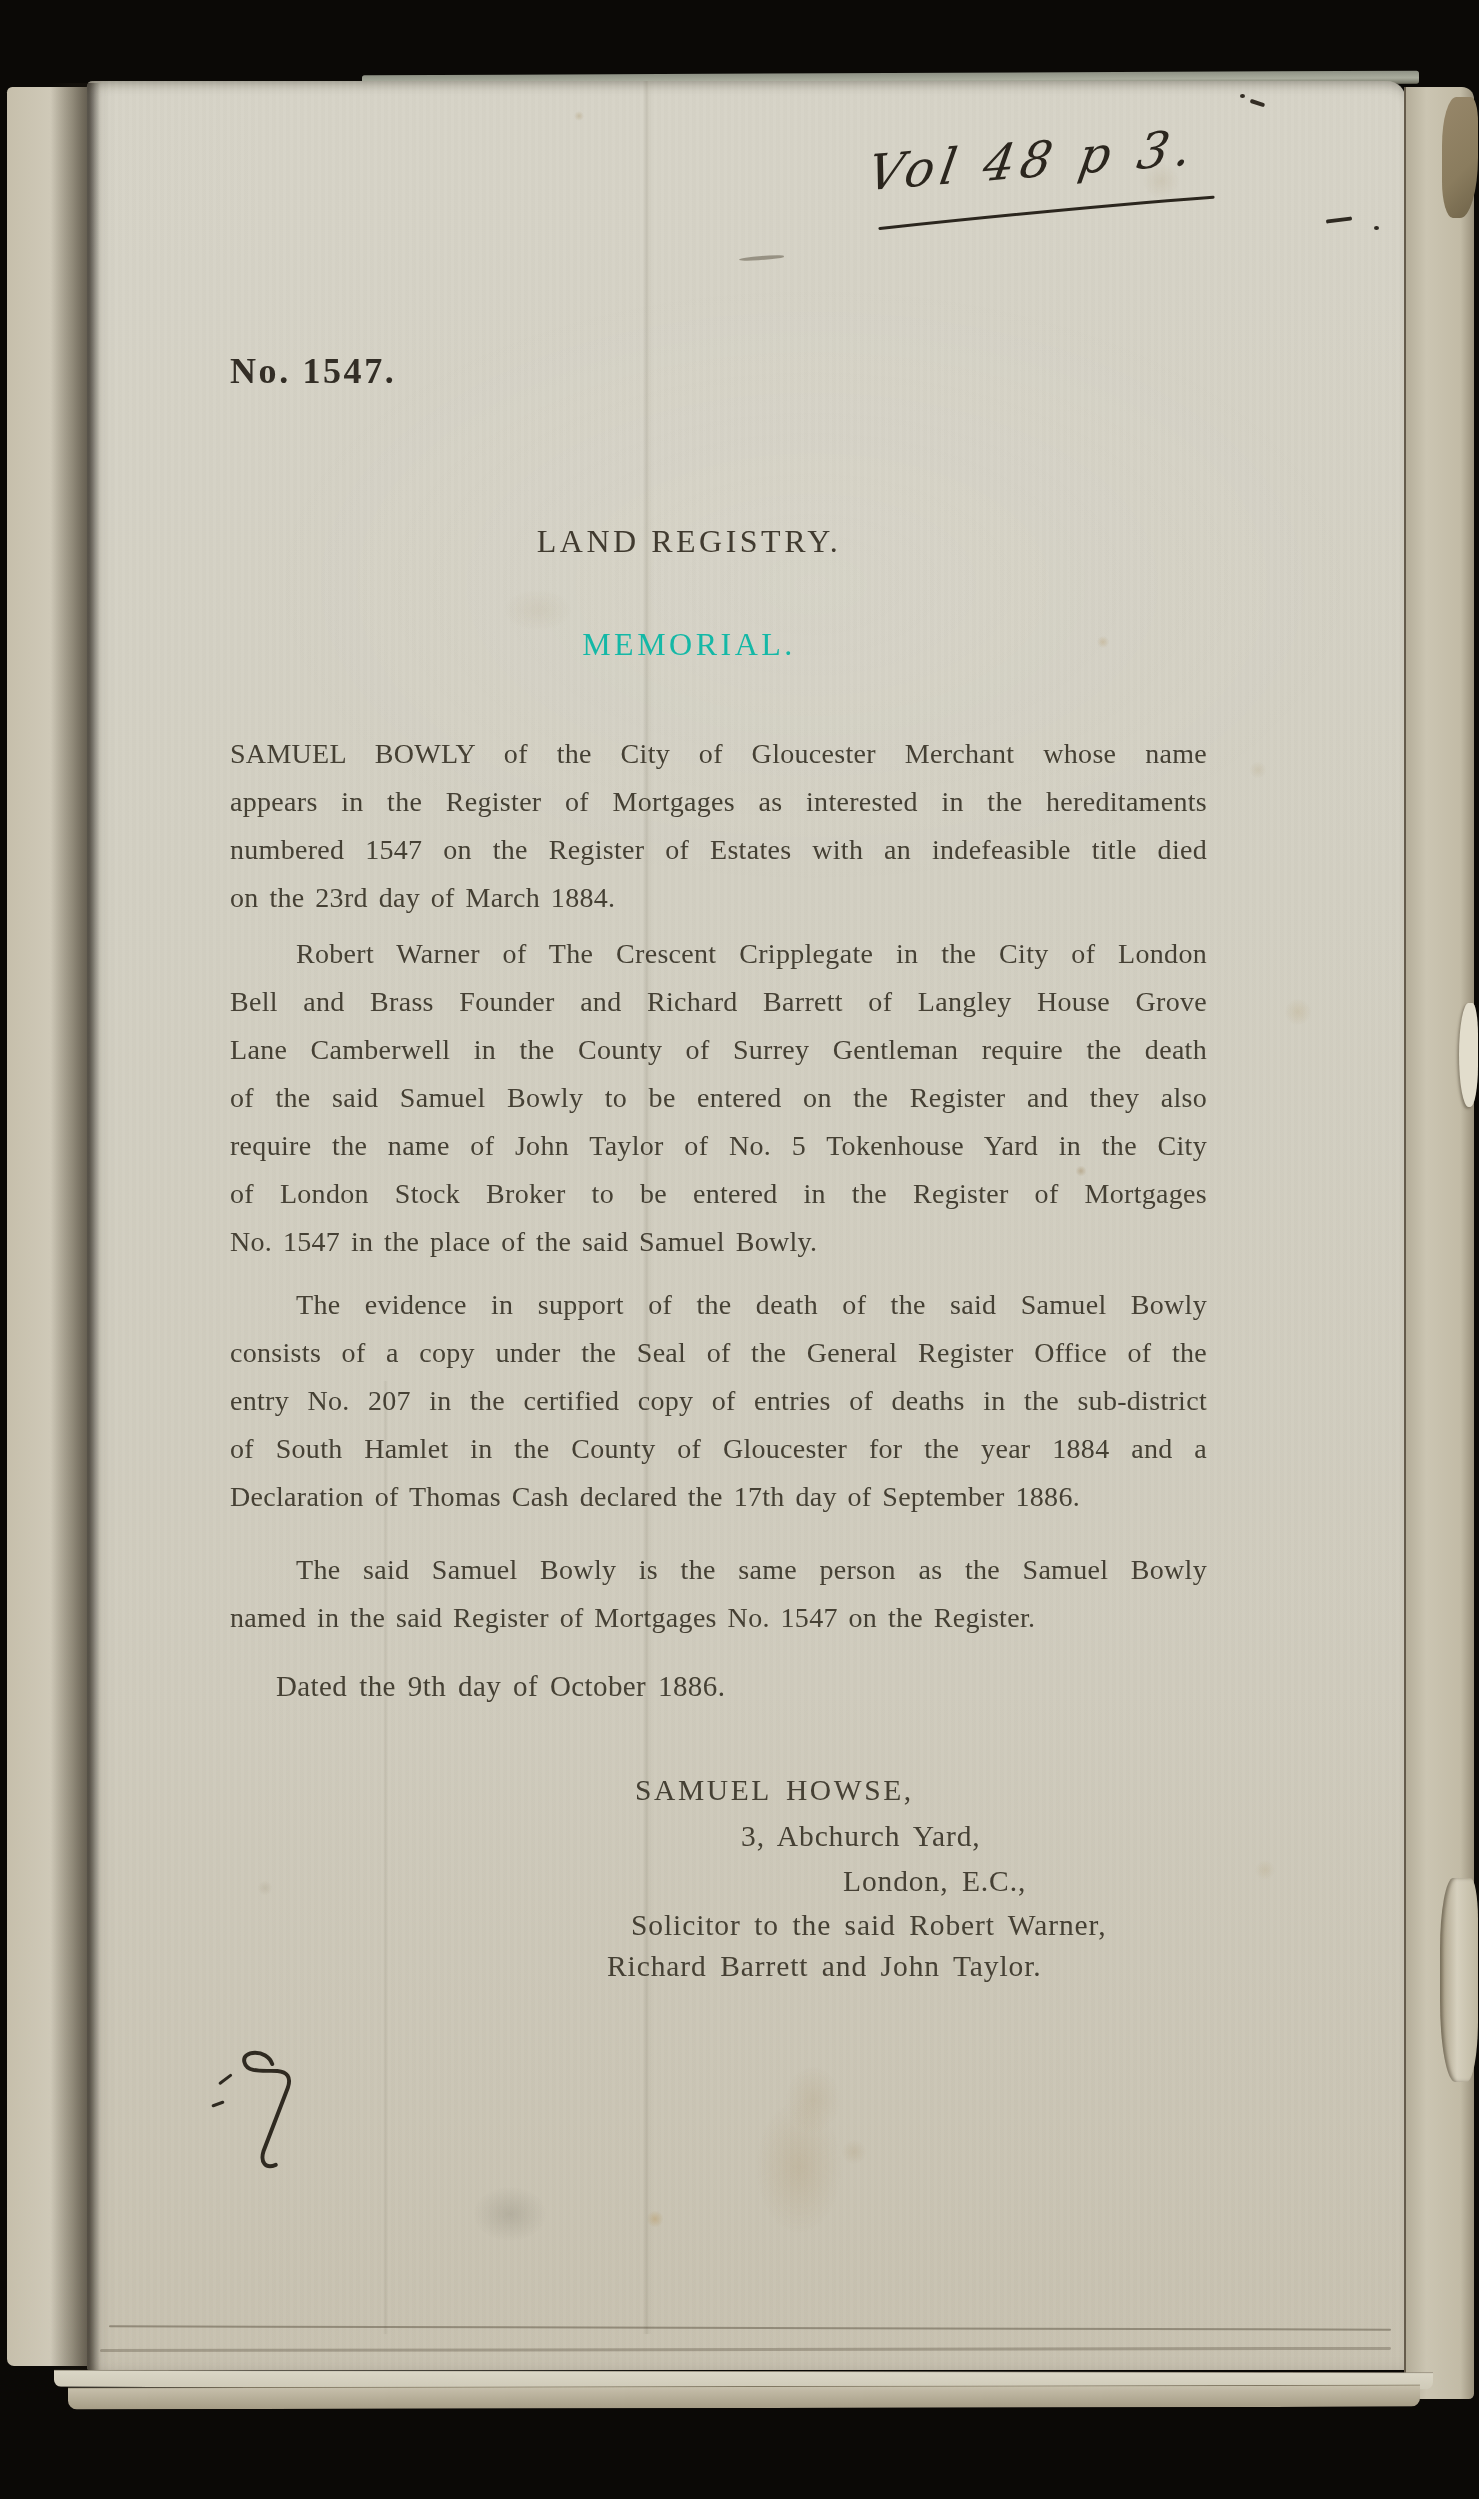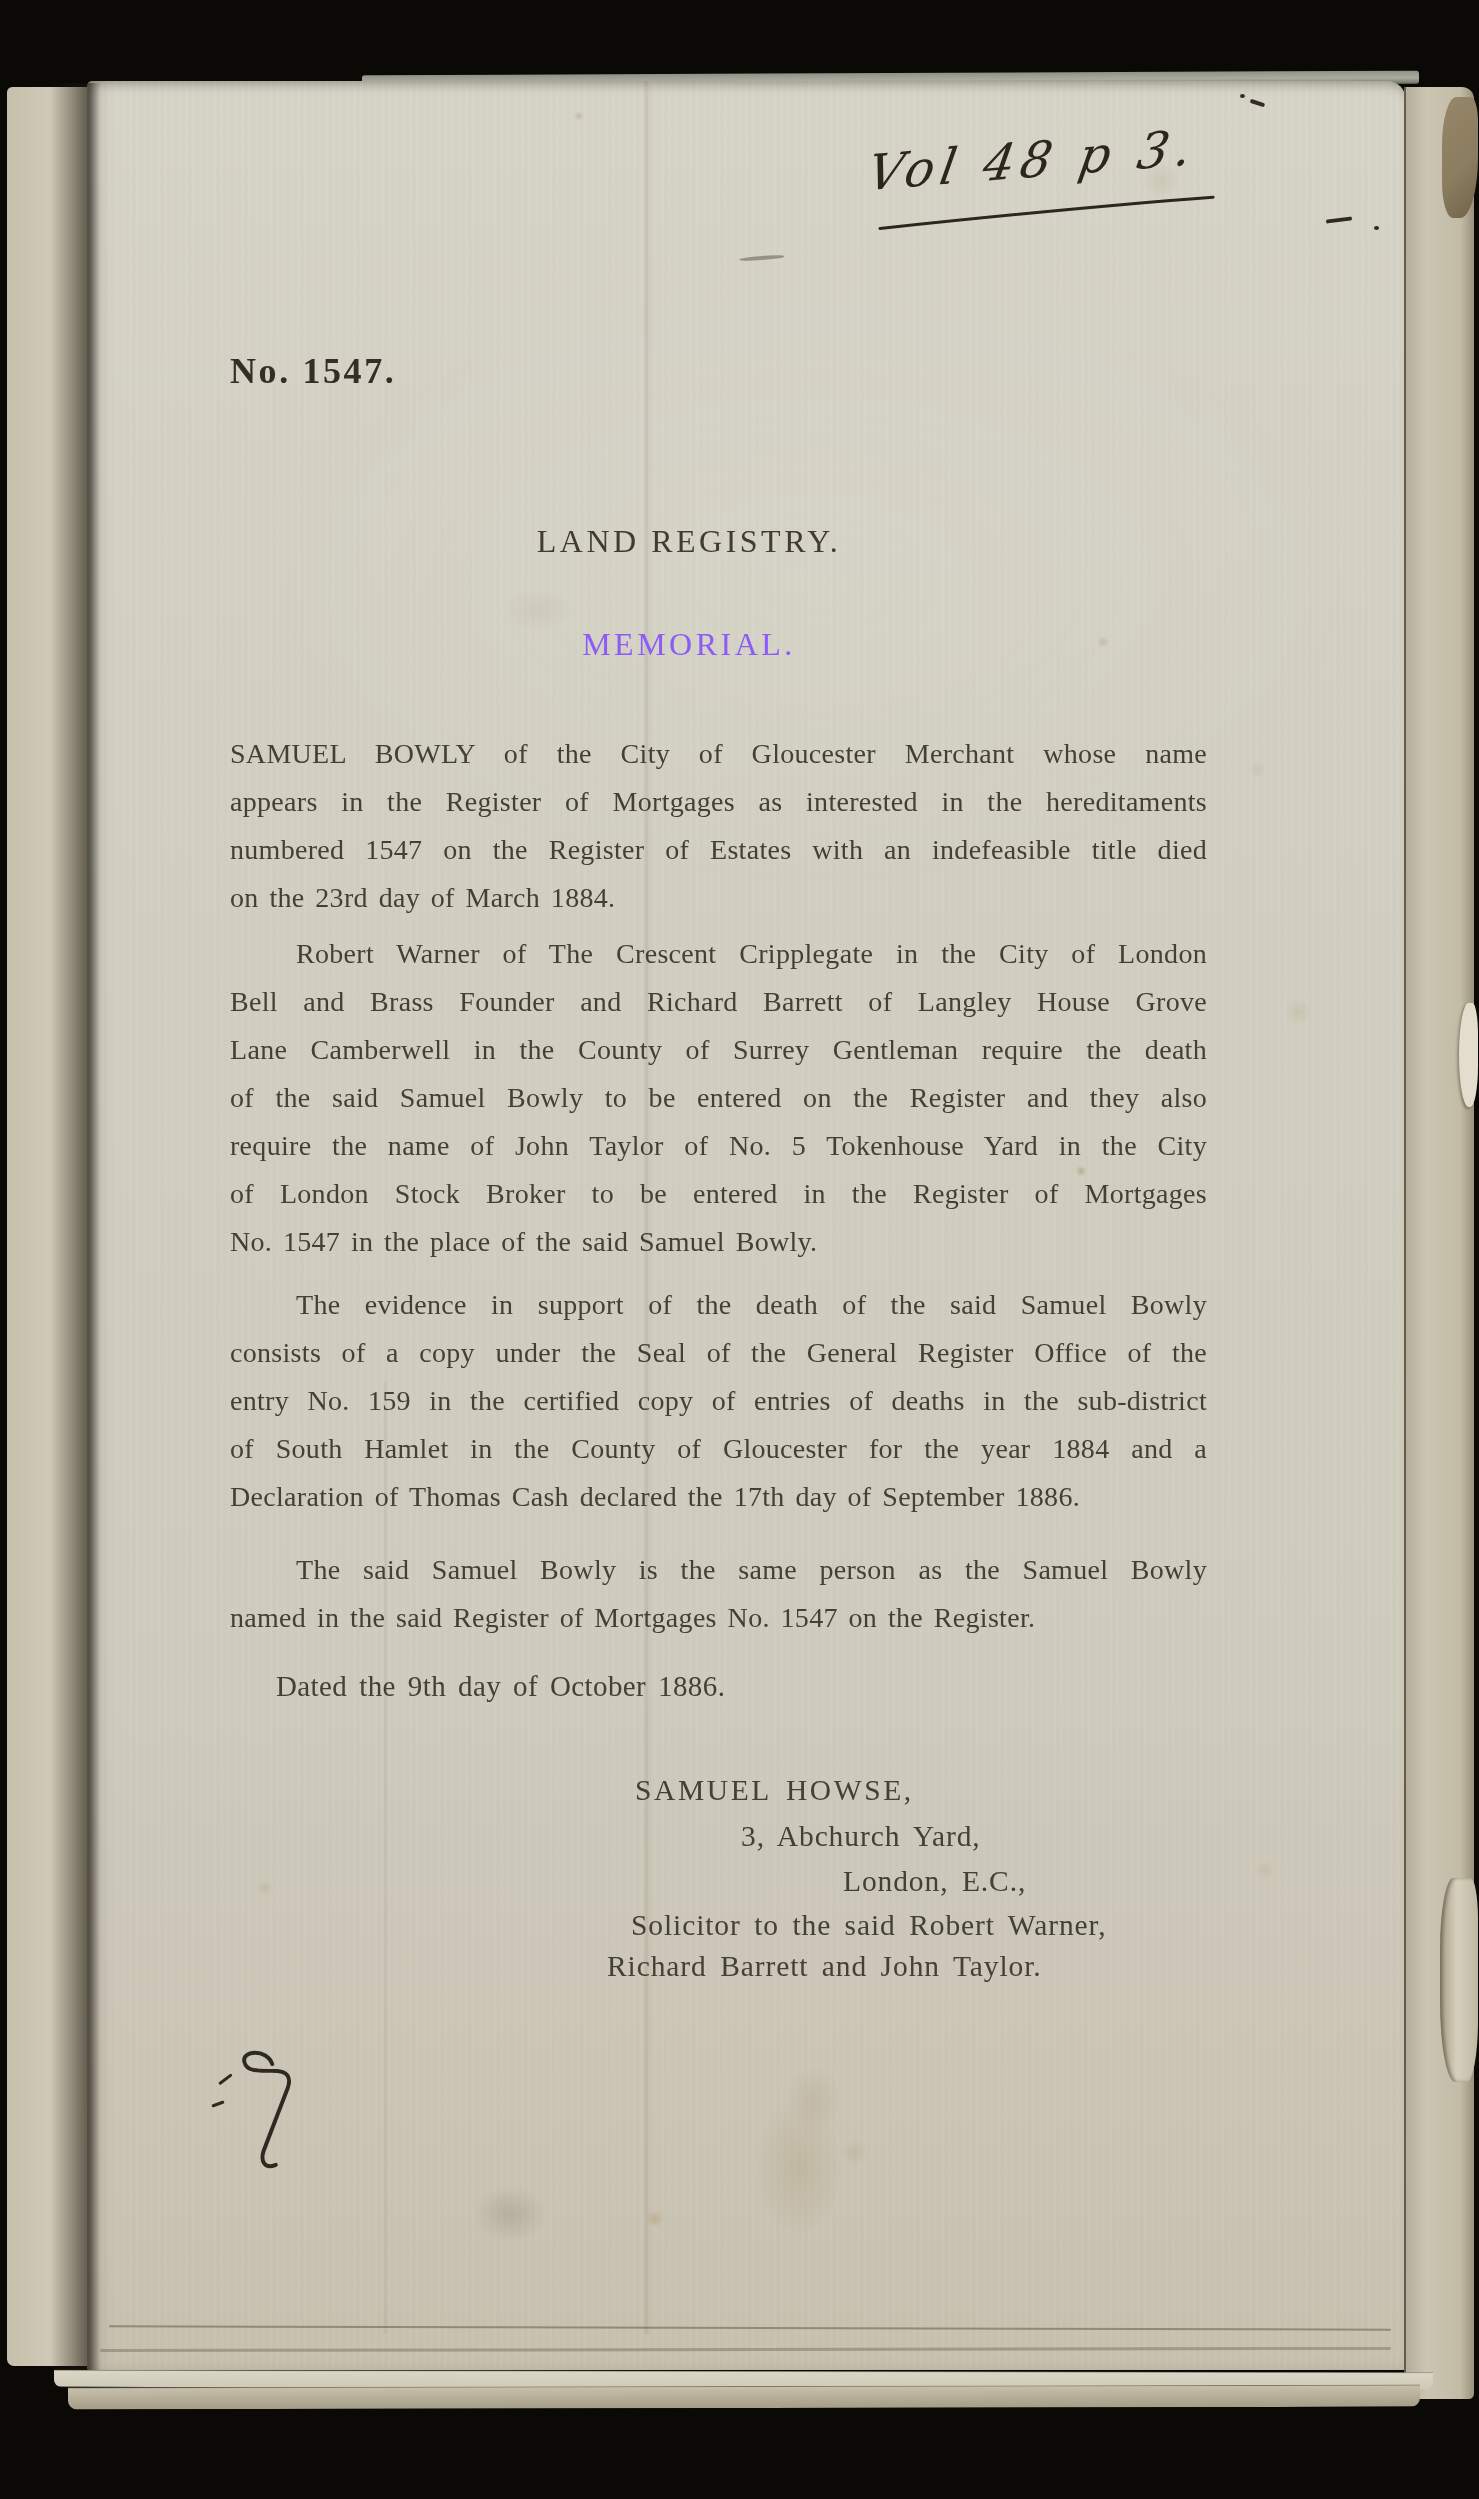--- a/index.html
+++ b/index.html
@@ -114,21 +114,21 @@
   .doc-number{
     position:absolute;left:230px;top:350px;
     font-size:36px;font-weight:bold;letter-spacing:2.6px;color:#332e26;
   }
   .doc-title{
     position:absolute;left:689px;top:523px;transform:translateX(-50%);
     font-size:32px;letter-spacing:3.5px;color:#413b30;white-space:nowrap;
   }
   .doc-subtitle{
     position:absolute;left:689px;top:626px;transform:translateX(-50%);
-    font-size:32px;letter-spacing:3.5px;color:#8b5cf6;white-space:nowrap;
+    font-size:32px;letter-spacing:3.5px;color:#14b8a6;white-space:nowrap;
   }
   .body-copy{
     position:absolute;left:230px;top:730px;width:977px;
     font-size:28px;line-height:48px;letter-spacing:0.3px;word-spacing:3.5px;
   }
   .para{margin:0;padding:0;}
   .para.p2{margin-top:7.8px;}
   .para.p3{margin-top:15px;}
   .para.p4{margin-top:25px;}
   .pline{text-align:justify;text-align-last:justify;white-space:normal;}
@@ -211,21 +211,21 @@
       <div class="pline">Bell and Brass Founder and Richard Barrett of Langley House Grove</div>
       <div class="pline">Lane Camberwell in the County of Surrey Gentleman require the death</div>
       <div class="pline">of the said Samuel Bowly to be entered on the Register and they also</div>
       <div class="pline">require the name of John Taylor of No. 5 Tokenhouse Yard in the City</div>
       <div class="pline">of London Stock Broker to be entered in the Register of Mortgages</div>
       <div class="pline last">No. 1547 in the place of the said Samuel Bowly.</div>
     </div>
     <div class="para p3">
       <div class="pline indent">The evidence in support of the death of the said Samuel Bowly</div>
       <div class="pline">consists of a copy under the Seal of the General Register Office of the</div>
-      <div class="pline">entry No. 159 in the certified copy of entries of deaths in the sub-district</div>
+      <div class="pline">entry No. 207 in the certified copy of entries of deaths in the sub-district</div>
       <div class="pline">of South Hamlet in the County of Gloucester for the year 1884 and a</div>
       <div class="pline last">Declaration of Thomas Cash declared the 17th day of September 1886.</div>
     </div>
     <div class="para p4">
       <div class="pline indent">The said Samuel Bowly is the same person as the Samuel Bowly</div>
       <div class="pline last">named in the said Register of Mortgages No. 1547 on the Register.</div>
     </div>
   </div>
 
   <div class="dated-line print">Dated the 9th day of October 1886.</div>

